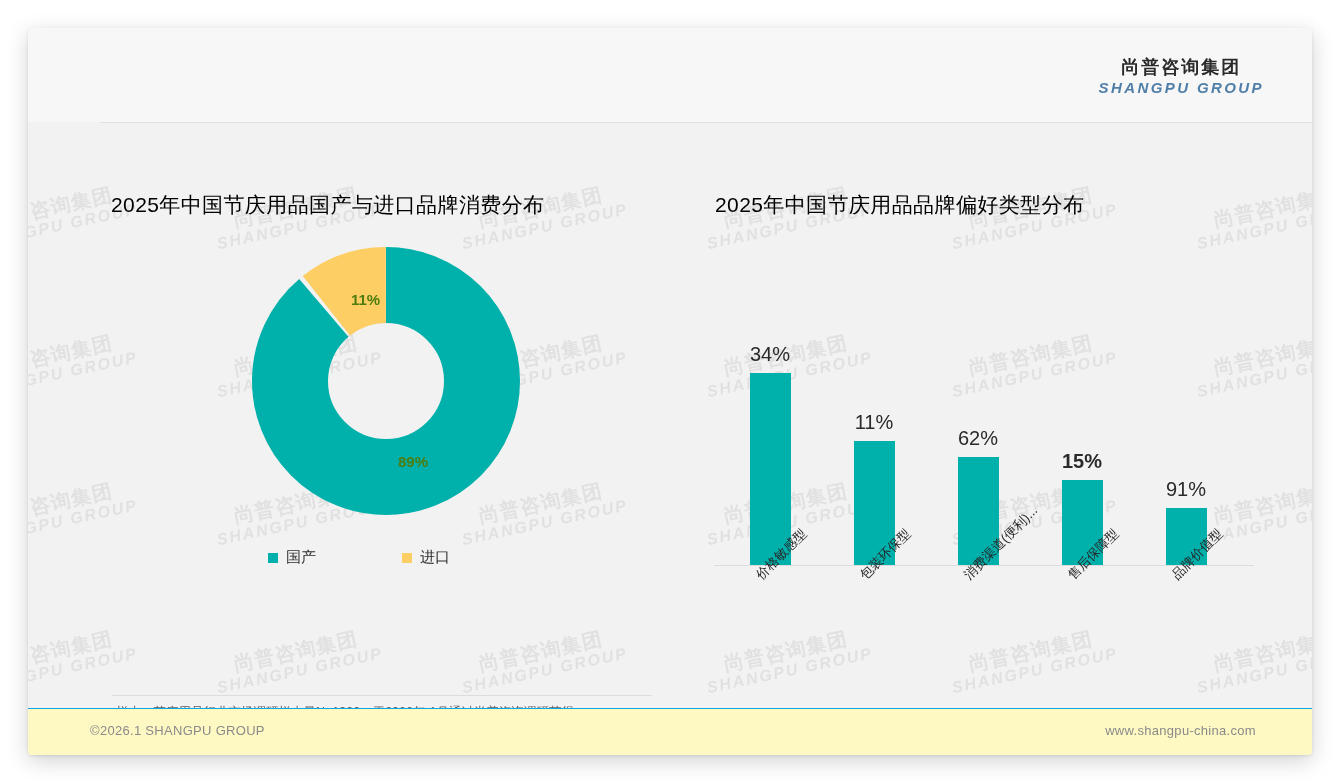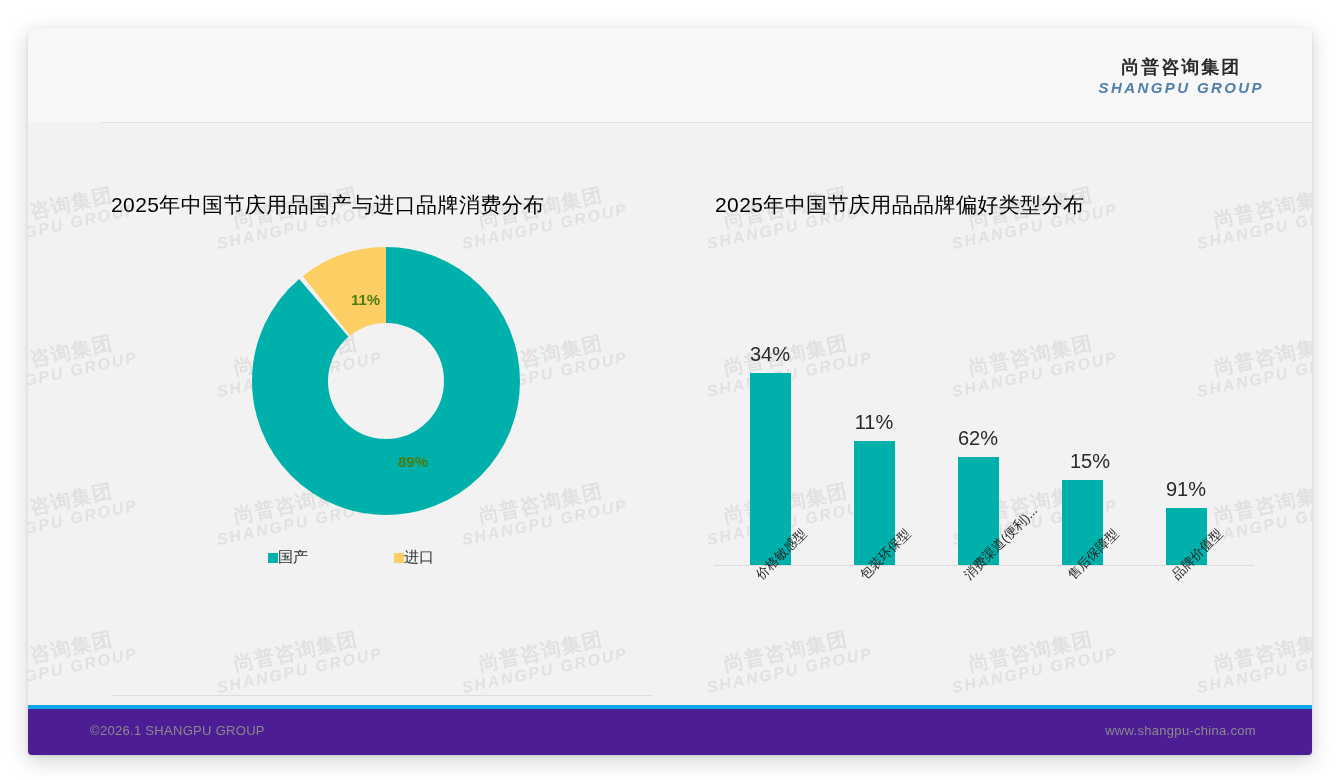--- a/index.html
+++ b/index.html
@@ -158,21 +158,21 @@
 
   .legend {
     position: absolute;
     left: 212px;
     top: 425px;
     width: 300px;
     display: flex;
     gap: 86px;
     align-items: center;
   }
-  .legend-item { display: flex; align-items: center; gap: 0; }
+  .legend-item { display: flex; align-items: center; gap: 8px; }
   .legend-swatch { width: 10px; height: 10px; display: inline-block; }
   .legend-text { font-size: 15px; color: #2d2d2d; }
 
   
   .bars {
     position: absolute;
     left: 26px;
     top: 118px;
     width: 540px;
     height: 325px;
@@ -248,22 +248,22 @@
     z-index: 3;
   }
 
   
   .footer {
     position: absolute;
     left: 0;
     bottom: 0;
     width: 1284px;
     height: 46px;
-    background: #4c1d95;
-    border-top: 4px solid #0ea5e9;
+    background: #fef9c3;
+    border-top: 1px solid #0ea5e9;
     z-index: 3;
   }
   .footer-left {
     position: absolute;
     left: 62px;
     top: 14px;
     font-size: 13px;
     color: #8a8a8a;
     letter-spacing: 0.3px;
     white-space: nowrap;
@@ -456,21 +456,21 @@
           <div class="bar-value" style="left: 112px; bottom: 132px;">11%</div>
           <div class="bar-tick" style="left: 160px;"></div>
           <div class="bar-col" style="left: 216px;">
             <div class="bar-rect" style="height: 108px; background: rgb(0, 176, 171);"></div>
           </div>
           <div class="bar-value" style="left: 216px; bottom: 116px;">62%</div>
           <div class="bar-tick" style="left: 264px;"></div>
           <div class="bar-col" style="left: 320px;">
             <div class="bar-rect" style="height: 85px; background: rgb(0, 176, 171);"></div>
           </div>
-          <div class="bar-value" style="left: 328px; bottom: 93px;">15%</div>
+          <div class="bar-value" style="left: 320px; bottom: 93px; font-weight: bold;">15%</div>
           <div class="bar-tick" style="left: 368px;"></div>
           <div class="bar-col" style="left: 424px;">
             <div class="bar-rect" style="height: 57px; background: rgb(0, 176, 171);"></div>
           </div>
           <div class="bar-value" style="left: 424px; bottom: 65px;">91%</div>
           <div class="bar-tick" style="left: 472px;"></div>
         </div>
       <div class="bar-cats" id="bar-cats">
           <div class="bar-cat" style="left: 38px;">价格敏感型</div>
           <div class="bar-cat" style="left: 142px;">包装环保型</div>

